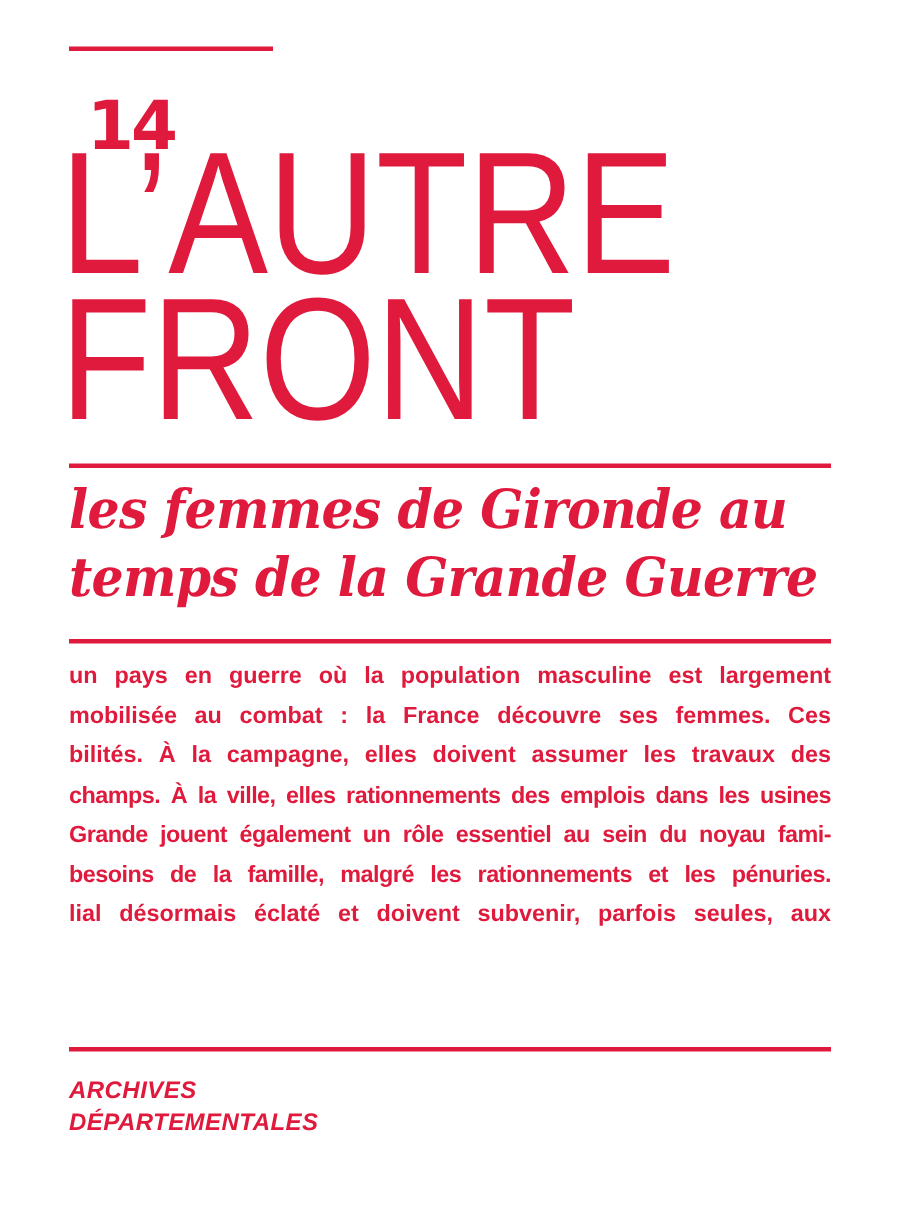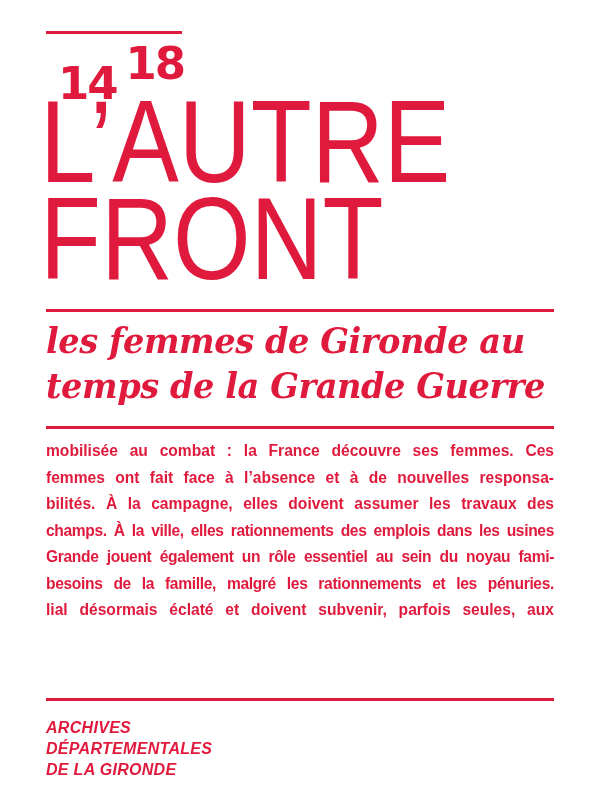--- a/index.html
+++ b/index.html
@@ -104,46 +104,44 @@
       font-style: italic;
     }
   </style>
 </head>
 <body>
 
 <div id="rule-top" class="rule"></div>
 
 <div class="years">
   <span class="y1">14</span>
-  <span class="y2">18</span>
 </div>
 
 <div class="title">
   <div>L’AUTRE</div>
   <div>FRONT</div>
 </div>
 
 <div id="rule-1" class="rule"></div>
 
 <div class="subtitle">
   <div>les femmes de Gironde au</div>
   <div>temps de la Grande Guerre</div>
 </div>
 
 <div id="rule-2" class="rule"></div>
 
 <div class="body-text">
+  <span class="line">un pays en guerre où la population masculine est largement</span>
   <span class="line">mobilisée au combat : la France découvre ses femmes. Ces</span>
-  <span class="line">femmes ont fait face à l’absence et à de nouvelles responsa-</span>
   <span class="line">bilités. À la campagne, elles doivent assumer les travaux des</span>
   <span class="line tight">champs. À la ville, elles rationnements des emplois dans les usines</span>
   <span class="line tight">Grande jouent également un rôle essentiel au sein du noyau fami-</span>
   <span class="line tight">besoins de la famille, malgré les rationnements et les pénuries.</span>
   <span class="line">lial désormais éclaté et doivent subvenir, parfois seules, aux</span>
 </div>
 
 <div id="rule-3" class="rule"></div>
 
 <div class="footer">
   <div>ARCHIVES</div>
   <div>DÉPARTEMENTALES</div>
-  <div>DE LA GIRONDE</div>
 </div>
 
 </body></html>

